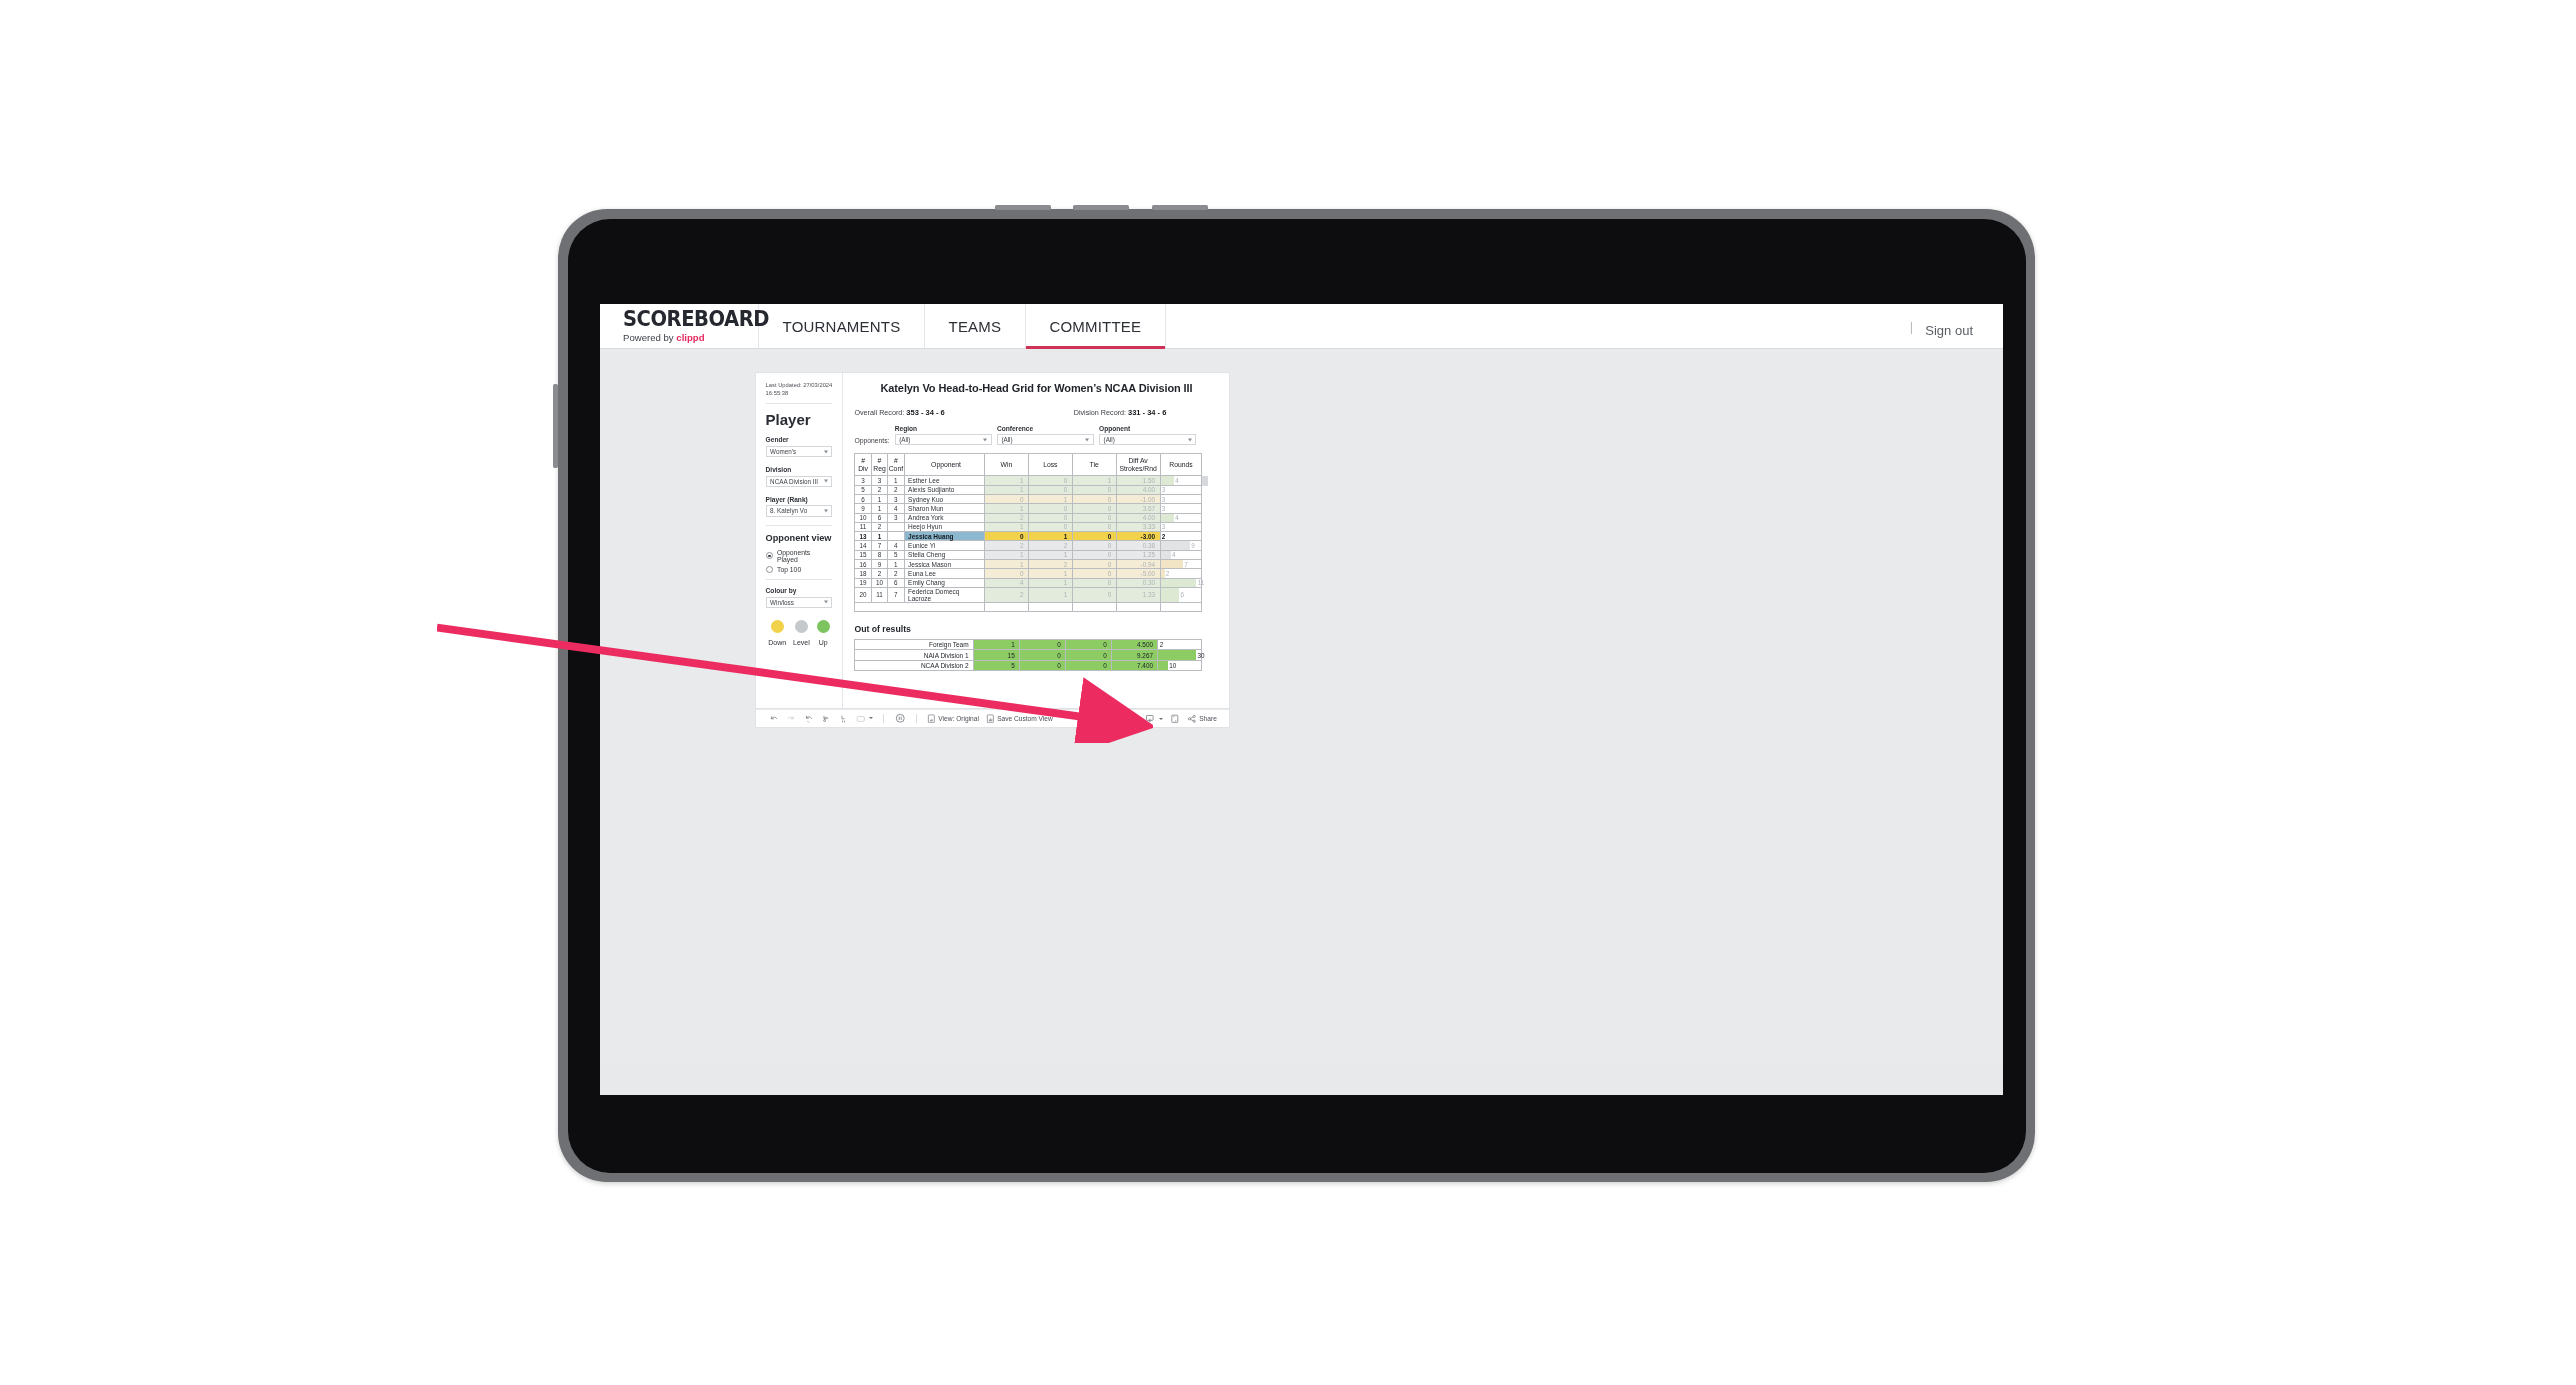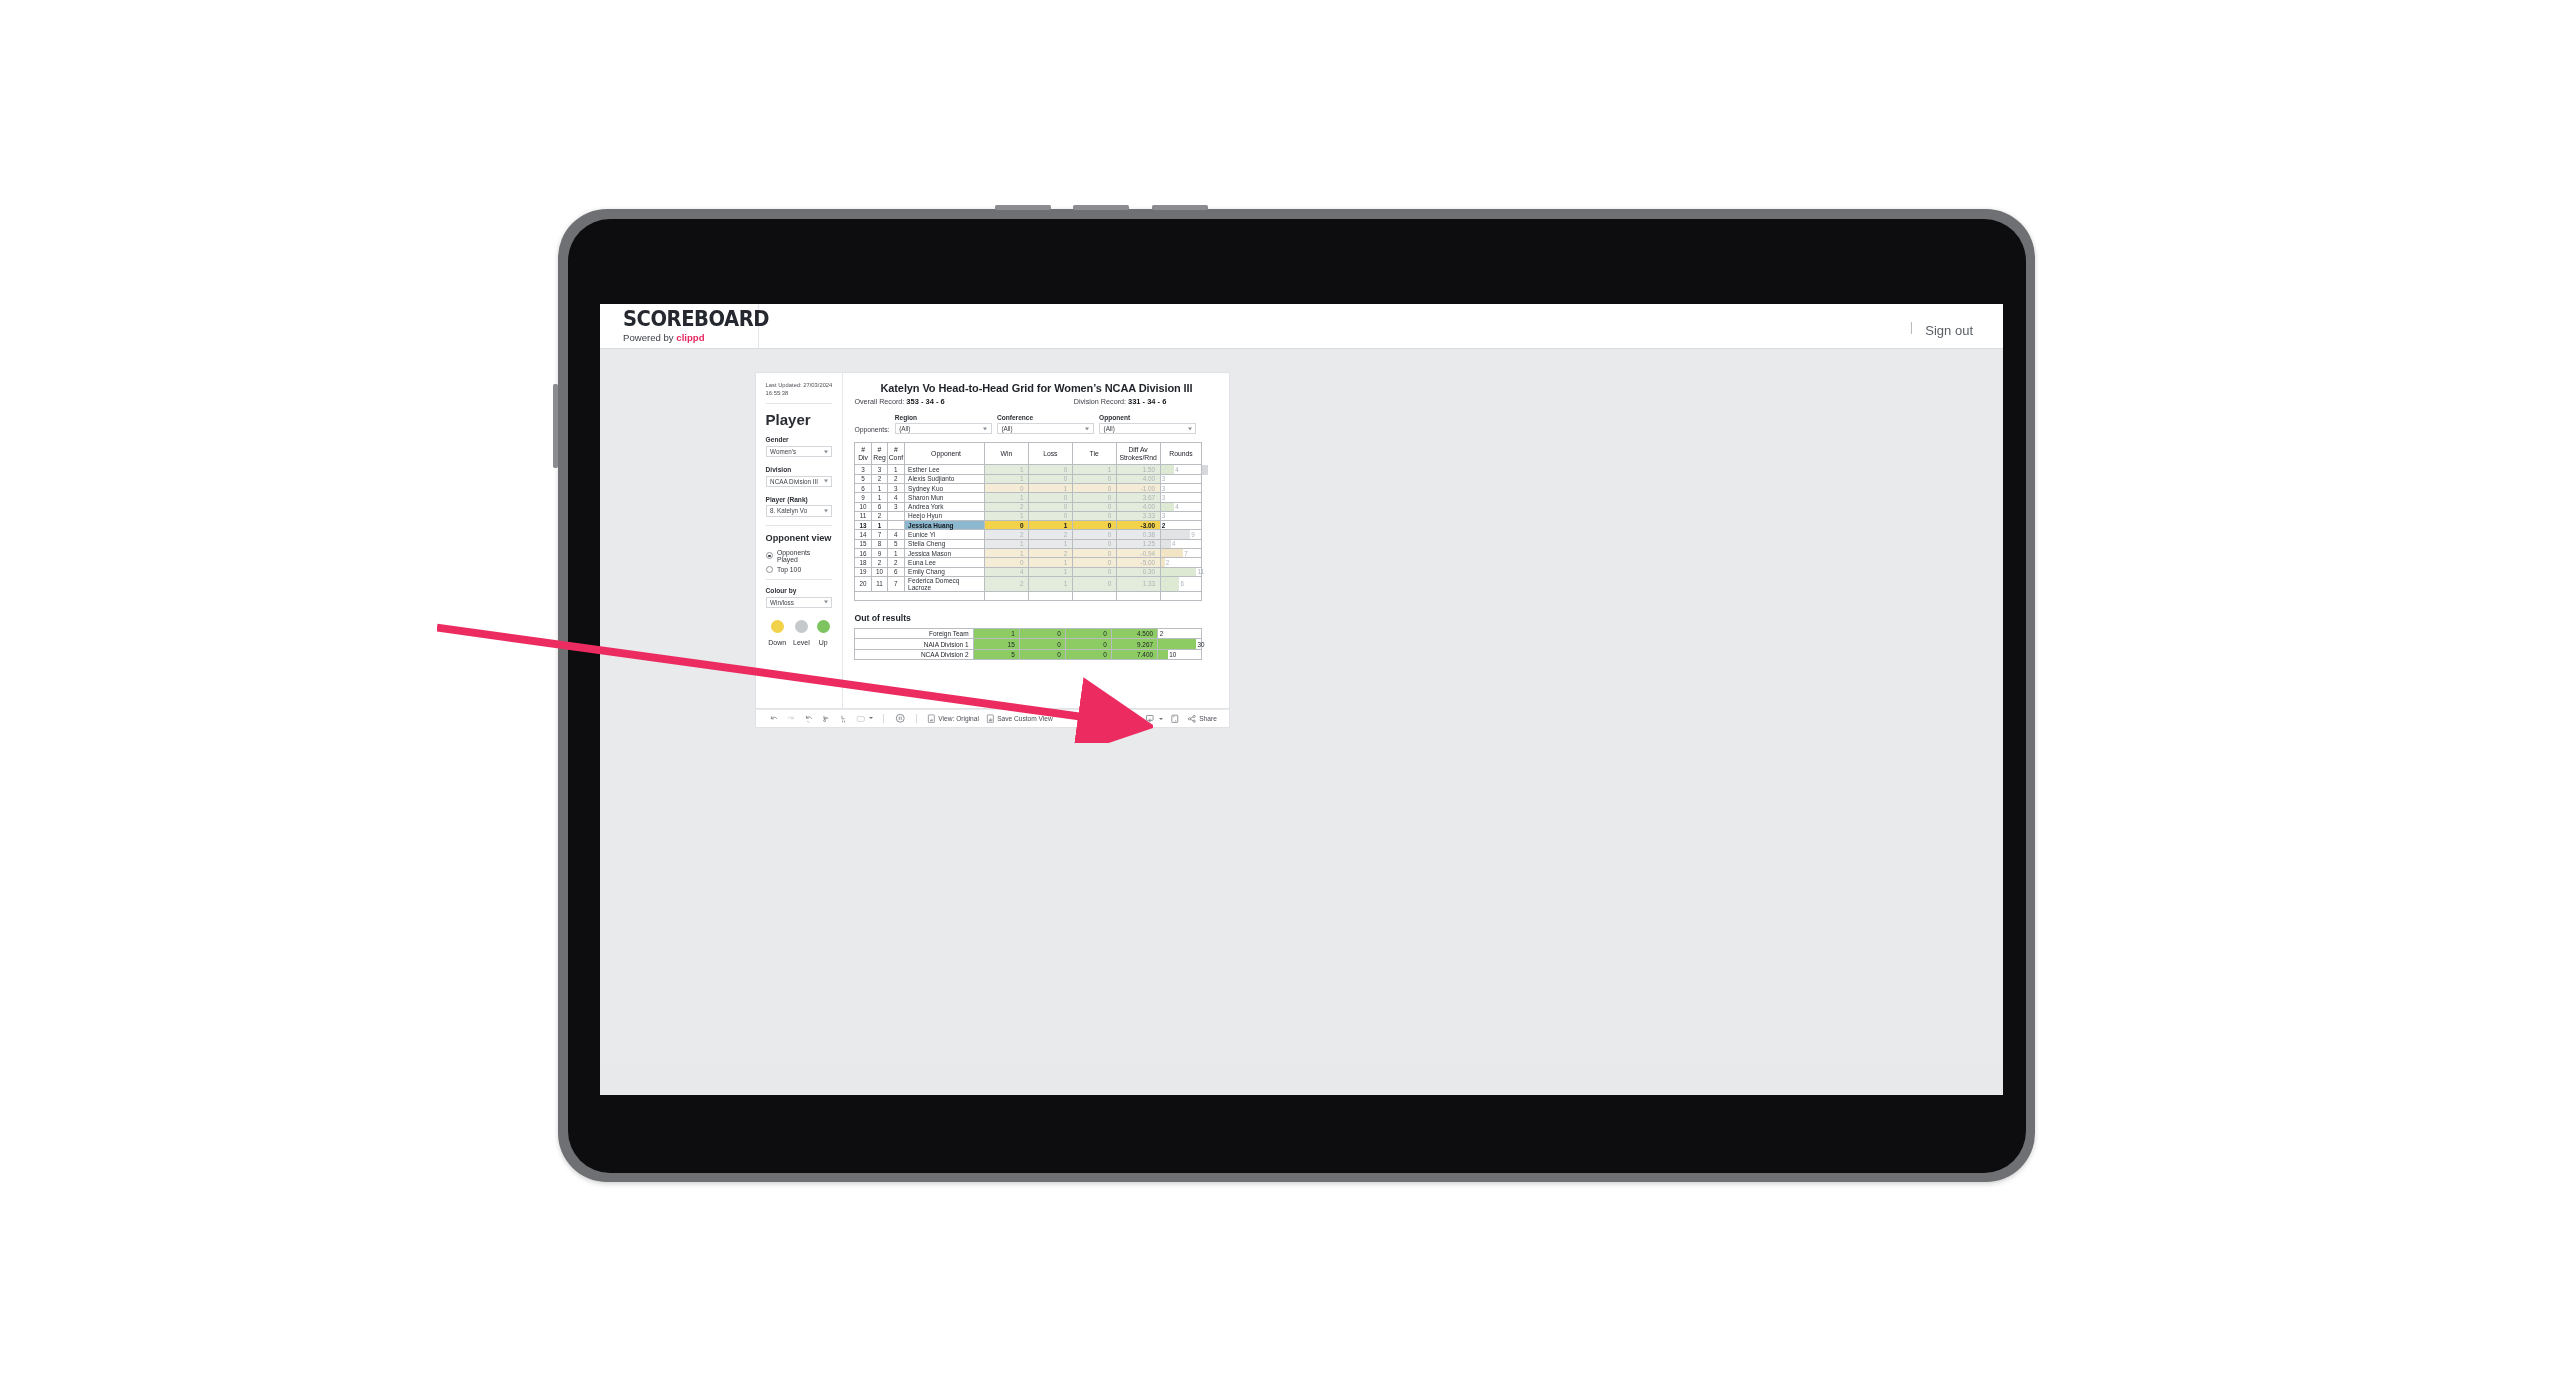--- a/index.html
+++ b/index.html
@@ -144,21 +144,21 @@
   .rad { width: 7px; height: 7px; border-radius: 50%; border: 0.9px solid #8d9298; background:#fff; position: relative; flex: 0 0 auto; }
   .rad.on::after { content:""; position:absolute; left:1.5px; top:1.5px; width:2.8px; height:2.8px; border-radius:50%; background:#3a3e44; }
   .legend { display: flex; justify-content: space-between; margin-top: 12.2px; padding: 0 2.6px; }
   .leg-item { display: flex; flex-direction: column; align-items: center; gap: 6.1px; }
   .leg-dot { width: 13px; height: 13px; border-radius: 50%; }
   .leg-lab { font-size: 7px; color: #2f3238; }
 
   
   .main { flex: 1; padding: 8.7px 10.5px 0 11.4px; position: relative; }
   .h1 { font-size: 11px; font-weight: bold; color: #1f2329; letter-spacing: -0.1px; text-align: center; }
-  .recs { display: flex; margin-top: 3px; font-size: 7.2px; color: #3d4147; }
+  .recs { display: flex; margin-top: 14px; font-size: 7.2px; color: #3d4147; }
   .recs .r2 { margin-left: 129px; }
   .recs b { color: #16191d; font-size: 7.5px; }
 
   .filters { display: flex; align-items: flex-end; margin-top: 8.7px; gap: 5.2px; }
   .filters .lbl0 { font-size: 6.8px; color: #3d4147; padding-bottom: 1.7px; }
   .ffld { width: 97px; }
   .ffld .fl { font-size: 6.6px; font-weight: bold; color: #2d3036; margin-bottom: 1.7px; }
 
   
   table.grid { border-collapse: collapse; margin-top: 7.9px; width: 348px; table-layout: fixed; font-size: 6.4px; }
@@ -228,20 +228,25 @@
       <div class="dot" style="top:819px;"></div>
     </div>
   </div>
 
   <div class="screen">
 
     <div class="topbar">
       <div class="brand">
         <div class="brand-title">SCOREBOARD</div>
         <div class="brand-sub"><span>Powered by </span><span class="clippd">clippd</span></div>
+      </div>
+      <div class="navtabs">
+        <div class="navtab">TOURNAMENTS</div>
+        <div class="navtab">TEAMS</div>
+        <div class="navtab active">COMMITTEE</div>
       </div>
       <div class="signout">
         <span class="bar">|</span>
         <span class="so">Sign out</span>
       </div>
     </div>
 
 
     <div class="viz-area">
       <div class="viz-card">

